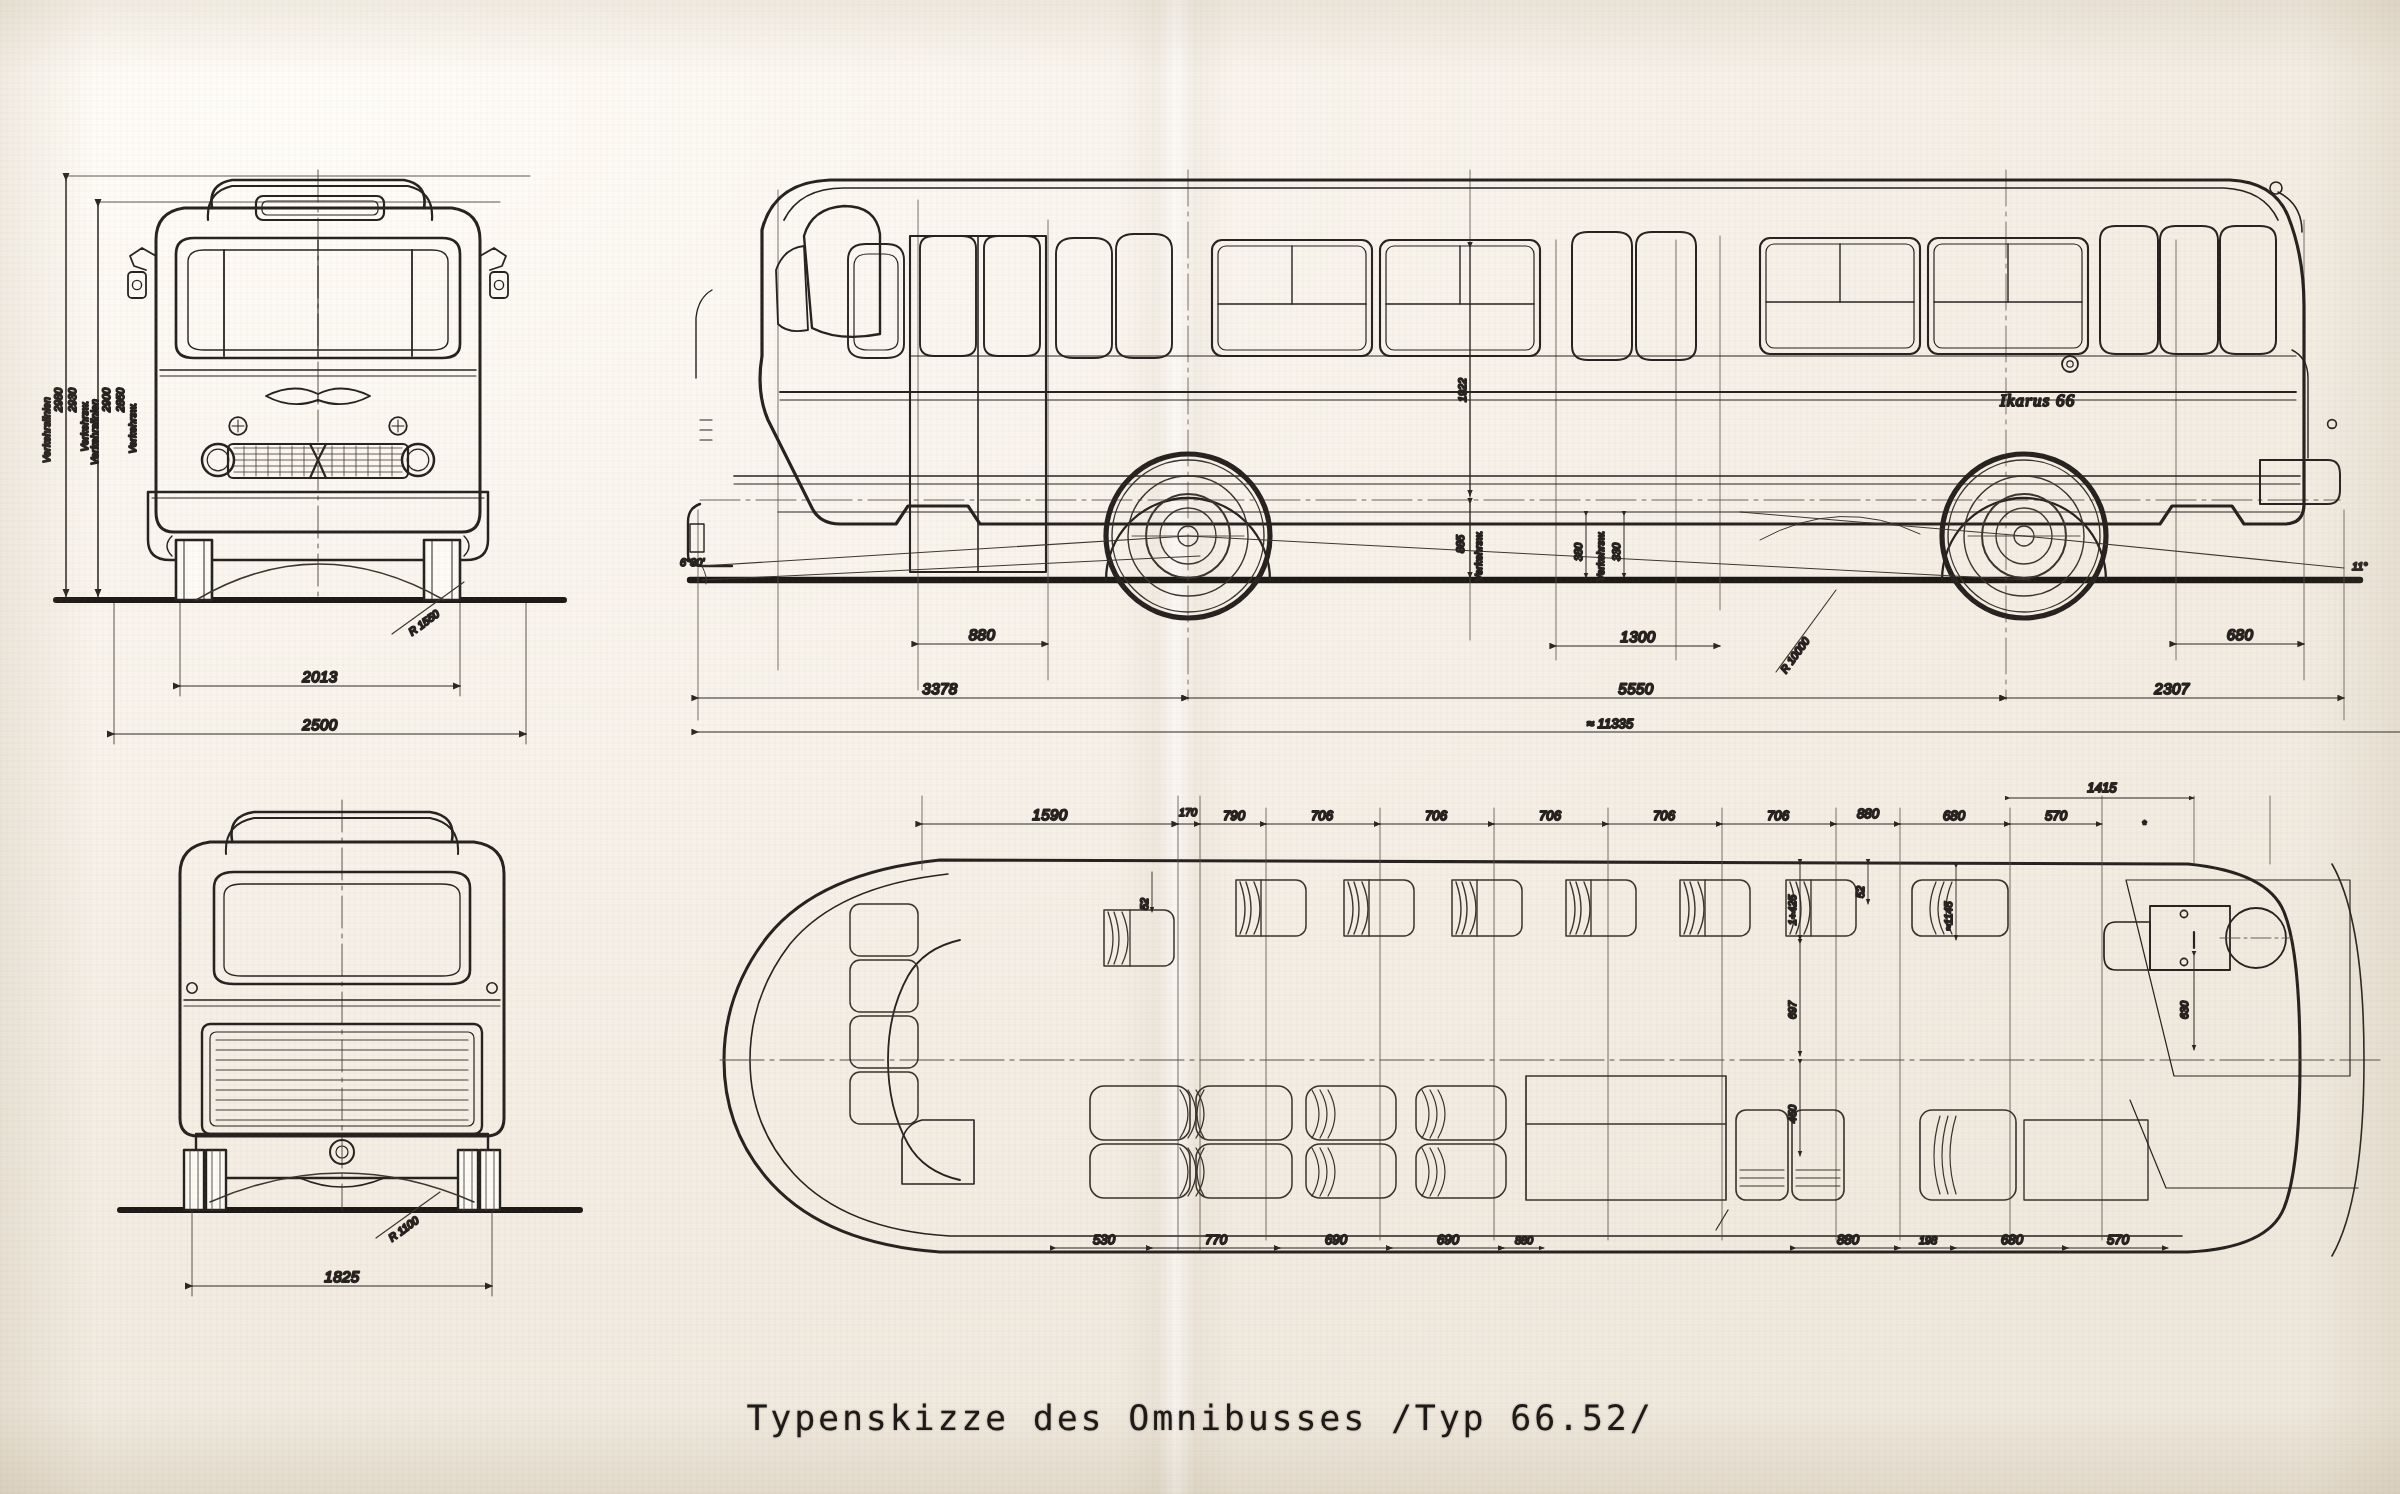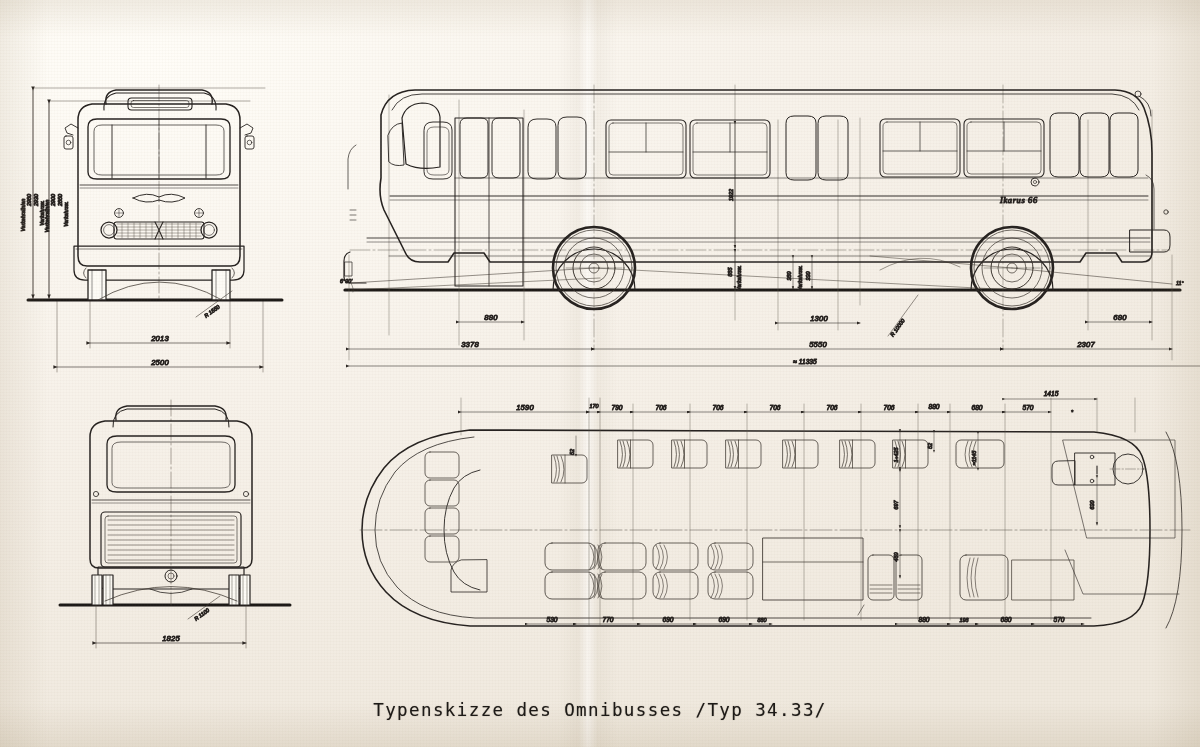--- a/index.html
+++ b/index.html
@@ -679,13 +679,13 @@
     </g>
   </g>
 
   </g>
 </svg>
 </div>
 
 <div id="grain"></div>
 <div id="edgeshade"></div>
 
-<div class="cap">Typenskizze des Omnibusses /Typ 34.33/</div>
+<div class="cap">Typenskizze des Omnibusses /Typ 66.52/</div>
 
 </body></html>

